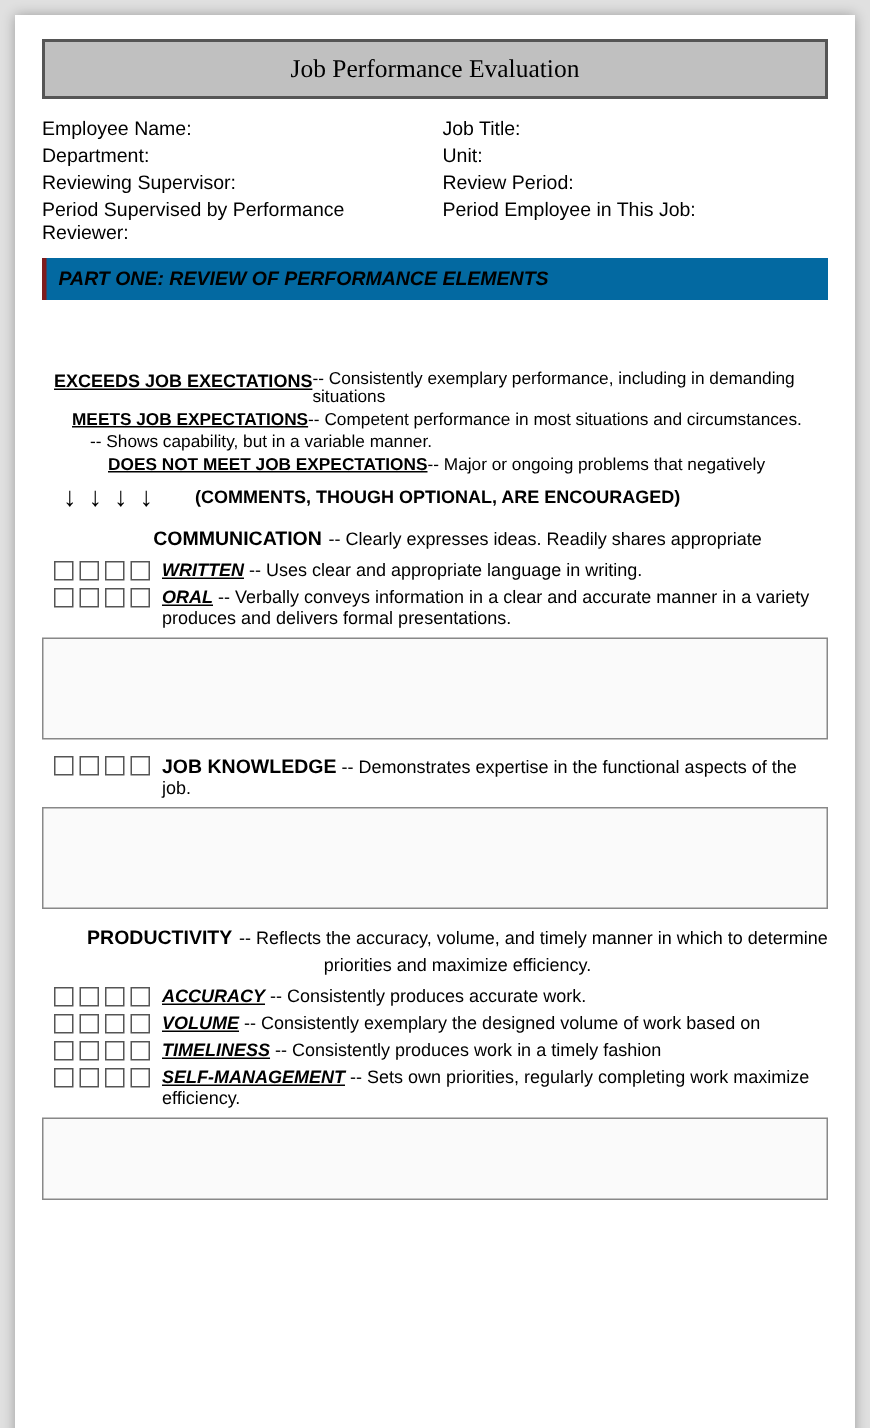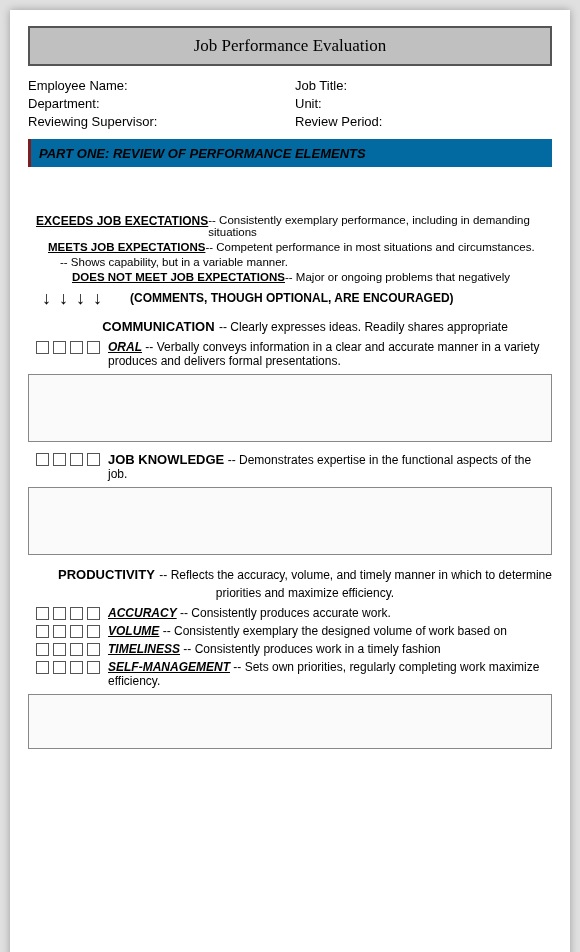--- a/index.html
+++ b/index.html
@@ -169,20 +169,24 @@
   <div class="fields-row">
     <div class="field-item">Department:</div>
     <div class="field-item">Unit:</div>
   </div>
 
   <div class="fields-row">
     <div class="field-item">Reviewing Supervisor:</div>
     <div class="field-item">Review Period:</div>
   </div>
 
+  <div class="fields-row">
+    <div class="field-item">Period Supervised by Performance Reviewer:</div>
+    <div class="field-item">Period Employee in This Job:</div>
+  </div>
 
   <div class="section-header">
     <span>PART ONE: REVIEW OF PERFORMANCE ELEMENTS</span>
   </div>
 
   <div class="expectations-block">
 
     <div class="expectation-line" style="margin-left:0px;">
       <span class="exp-label exceeds">EXCEEDS JOB EXECTATIONS</span>
       <span class="exp-text"> -- Consistently exemplary performance, including in demanding situations</span>
@@ -210,20 +214,32 @@
     <span class="arrow">↓</span>
     <span class="arrow">↓</span>
     <span class="comments-note">(COMMENTS, THOUGH OPTIONAL, ARE ENCOURAGED)</span>
   </div>
 
   <div class="category-title-row">
     <span class="category-title">COMMUNICATION</span>
     <span class="category-desc"> -- Clearly expresses ideas.  Readily shares appropriate</span>
   </div>
 
+  <div class="checkbox-row">
+    <div class="checkboxes">
+      <span class="cb"></span>
+      <span class="cb"></span>
+      <span class="cb"></span>
+      <span class="cb"></span>
+    </div>
+    <div class="row-text">
+      <span class="row-label">WRITTEN</span>
+      <span> -- Uses clear and appropriate language in writing.</span>
+    </div>
+  </div>
 
   <div class="checkbox-row">
     <div class="checkboxes">
       <span class="cb"></span>
       <span class="cb"></span>
       <span class="cb"></span>
       <span class="cb"></span>
     </div>
     <div class="row-text">
       <span class="row-label">ORAL</span>

